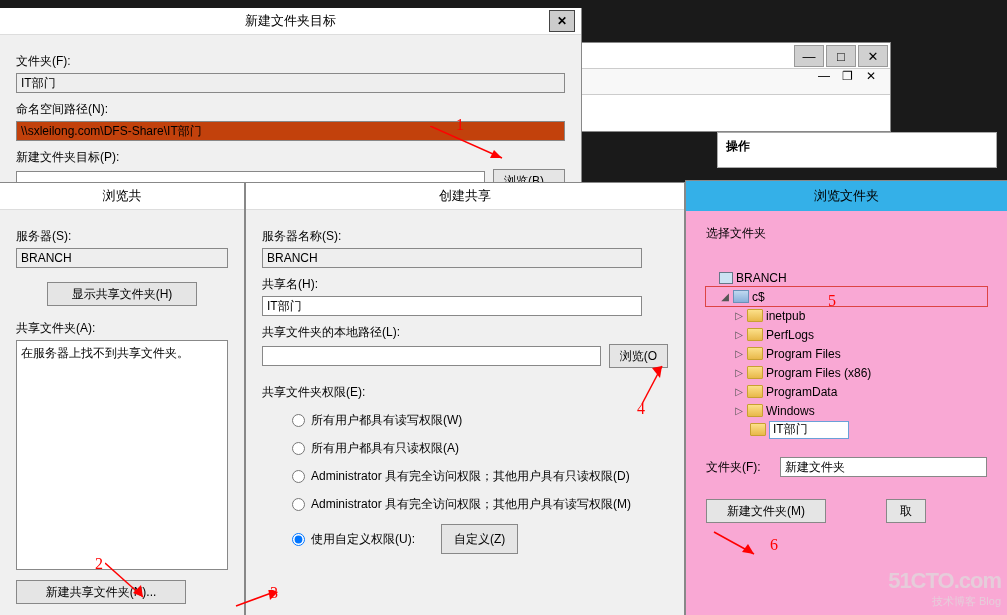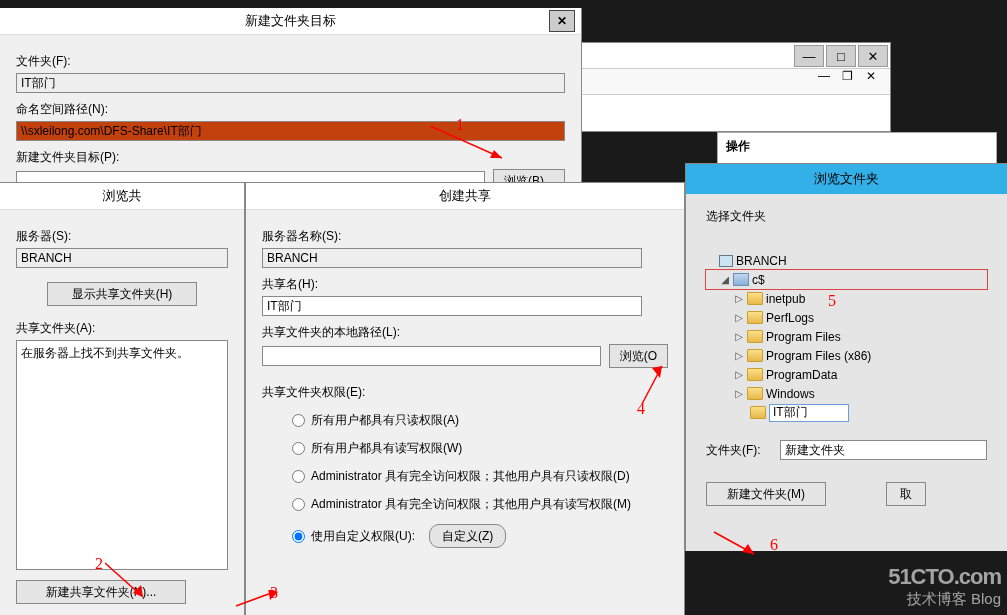--- a/index.html
+++ b/index.html
@@ -20,21 +20,21 @@
   .tree { margin:8px 0 6px 0; }
   .titem { display:flex; align-items:center; height:19px; gap:3px; }
   .tri { width:10px; text-align:center; color:#555; font-size:10px;}
   .fic { width:16px; height:13px; background: linear-gradient(#fce08a,#e8b84a); border:1px solid #c8a030; border-radius:1px; display:inline-block;}
   .dic { width:16px; height:13px; background:linear-gradient(#c0d8f0,#88b0da); border:1px solid #6a90b8; display:inline-block;}
   .pcic { width:14px; height:12px; border:1px solid #678; background:#cbe2f3;}
   .panel-ops { position:absolute; background:#fff; border:1px solid #aaa; padding:5px 8px; font-weight:bold;}
   .folder-input { border:1px solid #6aa0d8; background:#fff; padding:1px 3px; height:18px; width:80px;}
   .watermark { position:absolute; right:6px; bottom:6px; color:#ddd; font-family: Arial; text-align:right; opacity:0.7; pointer-events:none; z-index:60;}
   .watermark .l1 { font-size:22px; font-weight:bold; letter-spacing:-1px;}
-  .watermark .l2 { font-size:15px; }
+  .watermark .l2 { font-size:11px; }
   .field-row { display:flex; align-items:center; gap:8px; }
 </style>
 </head>
 <body>
 
 <div class="dlg" style="left:581px; top:42px; width:310px; height:90px; background:#fff;">
   <div class="title-bar-win">
     <div class="ctrl">—</div>
     <div class="ctrl">□</div>
     <div class="ctrl">✕</div>
@@ -89,43 +89,43 @@
     <div class="flabel">共享名(H):</div>
     <input class="tin" style="width: 380px;" value="IT部门">
     <div class="flabel">共享文件夹的本地路径(L):</div>
     <div class="field-row" style="width:406px;">
       <input class="tin" style="flex: 1 1 0%;">
       <button class="btn">浏览(O</button>
     </div>
     <div class="flabel" style="margin-top:16px;">共享文件夹权限(E):</div>
     <div class="radio-row">
         <input type="radio" name="p" style="">
+        <span>所有用户都具有读写权限(W)</span>
+      </div>
+    <div class="radio-row">
+        <input type="radio" name="p" style="">
         <span>所有用户都具有只读权限(A)</span>
-      </div>
-    <div class="radio-row">
-        <input type="radio" name="p" style="">
-        <span>所有用户都具有读写权限(W)</span>
       </div>
     <div class="radio-row">
         <input type="radio" name="p" style="">
         <span>Administrator 具有完全访问权限；其他用户具有只读权限(D)</span>
       </div>
     <div class="radio-row">
         <input type="radio" name="p" style="">
         <span>Administrator 具有完全访问权限；其他用户具有读写权限(M)</span>
       </div>
     <div class="radio-row">
         <input type="radio" name="p" checked="" style="">
         <span>使用自定义权限(U):</span>
-      <button class="btn" style="margin-left:8px; padding:1px 12px; height:24px;border-radius:10px;">自定义(Z)</button>
-    </div>
-  </div>
-</div>
-
-<div class="dlg" style="left:685px; top:163px; width:322px; height:388px; border-right:none; border-bottom:none; background:#e5e5e5;">
+      <button class="btn" style="margin-left:20px; padding:1px 12px; height:30px;">自定义(Z)</button>
+    </div>
+  </div>
+</div>
+
+<div class="dlg" style="left:685px; top:180px; width:322px; height:436px; border-right:none; border-bottom:none; background:#f9a8d4;">
   <div style="background:#34b0e8; color:#000; padding:6px 0; text-align:center; font-size:13px;">浏览文件夹</div>
   <div style="padding:14px 20px 8px 20px;">
     <div>选择文件夹</div>
     <div class="tree" style="margin-top:26px;">
       <div class="titem" style="padding-left:0;">
           <span class="tri"></span>
           <span class="pcic"></span>
           <span>BRANCH</span>
         </div>
       <div class="titem" style="padding-left:14px; outline:1px solid #d44;">

